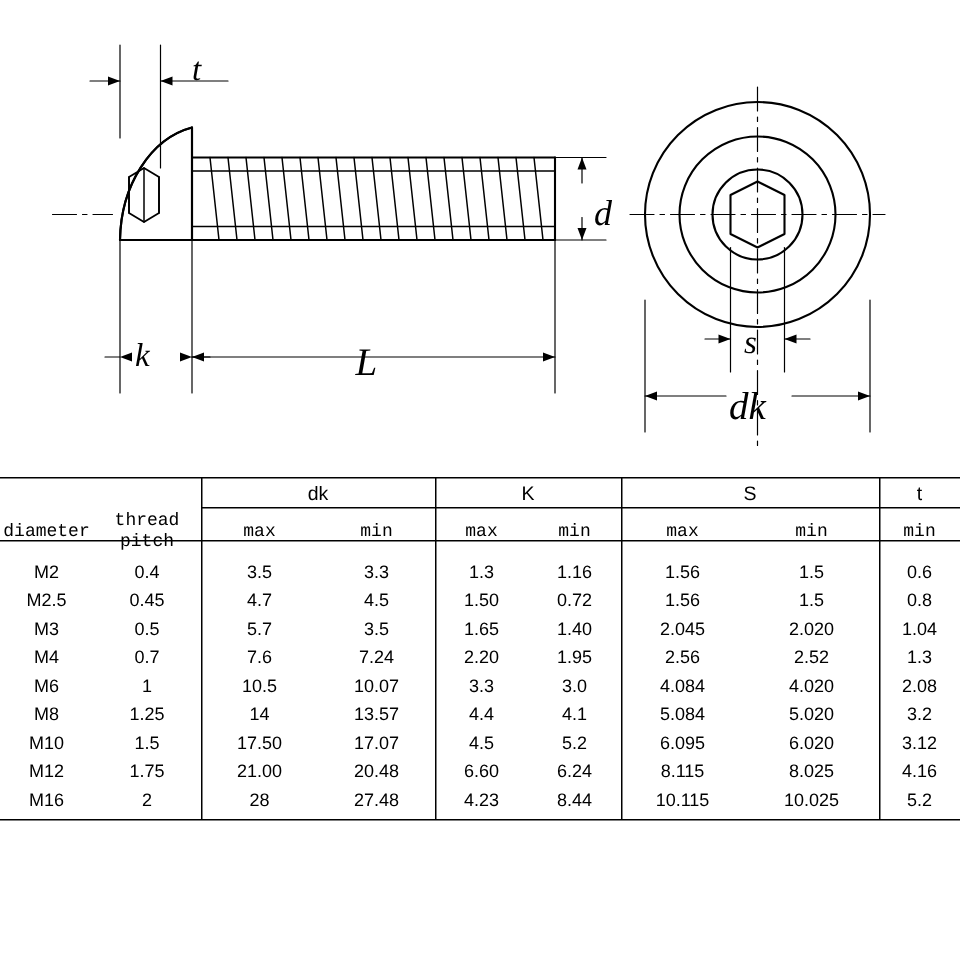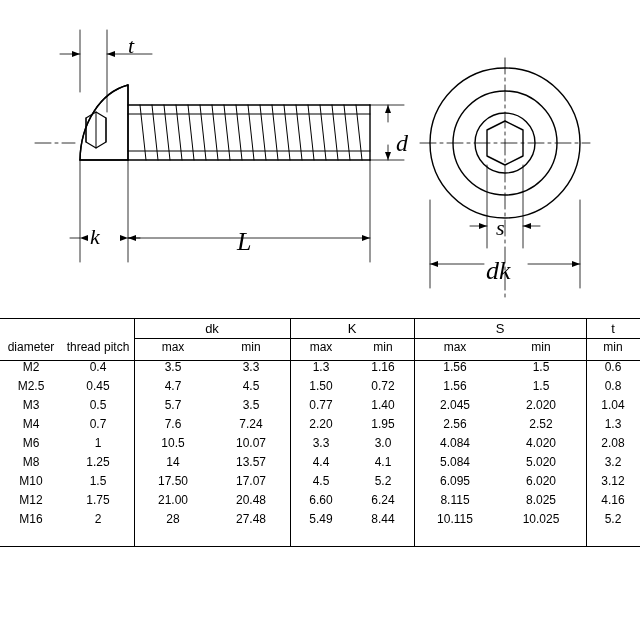--- a/index.html
+++ b/index.html
@@ -60,20 +60,21 @@
     border: none;
   }
   table.spec tr.grouprow td {
     font-size: 13px;
     padding-top: 3px;
     padding-bottom: 2px;
   }
   table.spec tr.headrow td {
     font-size: 12px;
     padding-bottom: 4px;
+    font-family: Liberation Mono, monospace;
   }
   .col-diam { width: 62px; }
   .col-pitch { width: 72px; }
   .col-dkmax { width: 78px; }
   .col-dkmin { width: 78px; }
   .col-kmax { width: 62px; }
   .col-kmin { width: 62px; }
   .col-smax { width: 82px; }
   .col-smin { width: 90px; }
   .col-tmin { width: 54px; }
@@ -283,21 +284,21 @@
             <td class="col-kmin">0.72</td>
             <td class="col-smax">1.56</td>
             <td class="col-smin">1.5</td>
             <td class="col-tmin">0.8</td>
           </tr>
           <tr>
             <td class="col-diam">M3</td>
             <td class="col-pitch">0.5</td>
             <td class="col-dkmax">5.7</td>
             <td class="col-dkmin">3.5</td>
-            <td class="col-kmax">0.77</td>
+            <td class="col-kmax">1.65</td>
             <td class="col-kmin">1.40</td>
             <td class="col-smax">2.045</td>
             <td class="col-smin">2.020</td>
             <td class="col-tmin">1.04</td>
           </tr>
           <tr>
             <td class="col-diam">M4</td>
             <td class="col-pitch">0.7</td>
             <td class="col-dkmax">7.6</td>
             <td class="col-dkmin">7.24</td>
@@ -349,21 +350,21 @@
             <td class="col-kmin">6.24</td>
             <td class="col-smax">8.115</td>
             <td class="col-smin">8.025</td>
             <td class="col-tmin">4.16</td>
           </tr>
           <tr>
             <td class="col-diam">M16</td>
             <td class="col-pitch">2</td>
             <td class="col-dkmax">28</td>
             <td class="col-dkmin">27.48</td>
-            <td class="col-kmax">5.49</td>
+            <td class="col-kmax">4.23</td>
             <td class="col-kmin">8.44</td>
             <td class="col-smax">10.115</td>
             <td class="col-smin">10.025</td>
             <td class="col-tmin">5.2</td>
           </tr>
         </tbody>
     </table>
 
     <div class="group-underline" style="left:134px; top:20px; width:156px;"></div>
     <div class="group-underline" style="left:290px; top:20px; width:124px;"></div>

